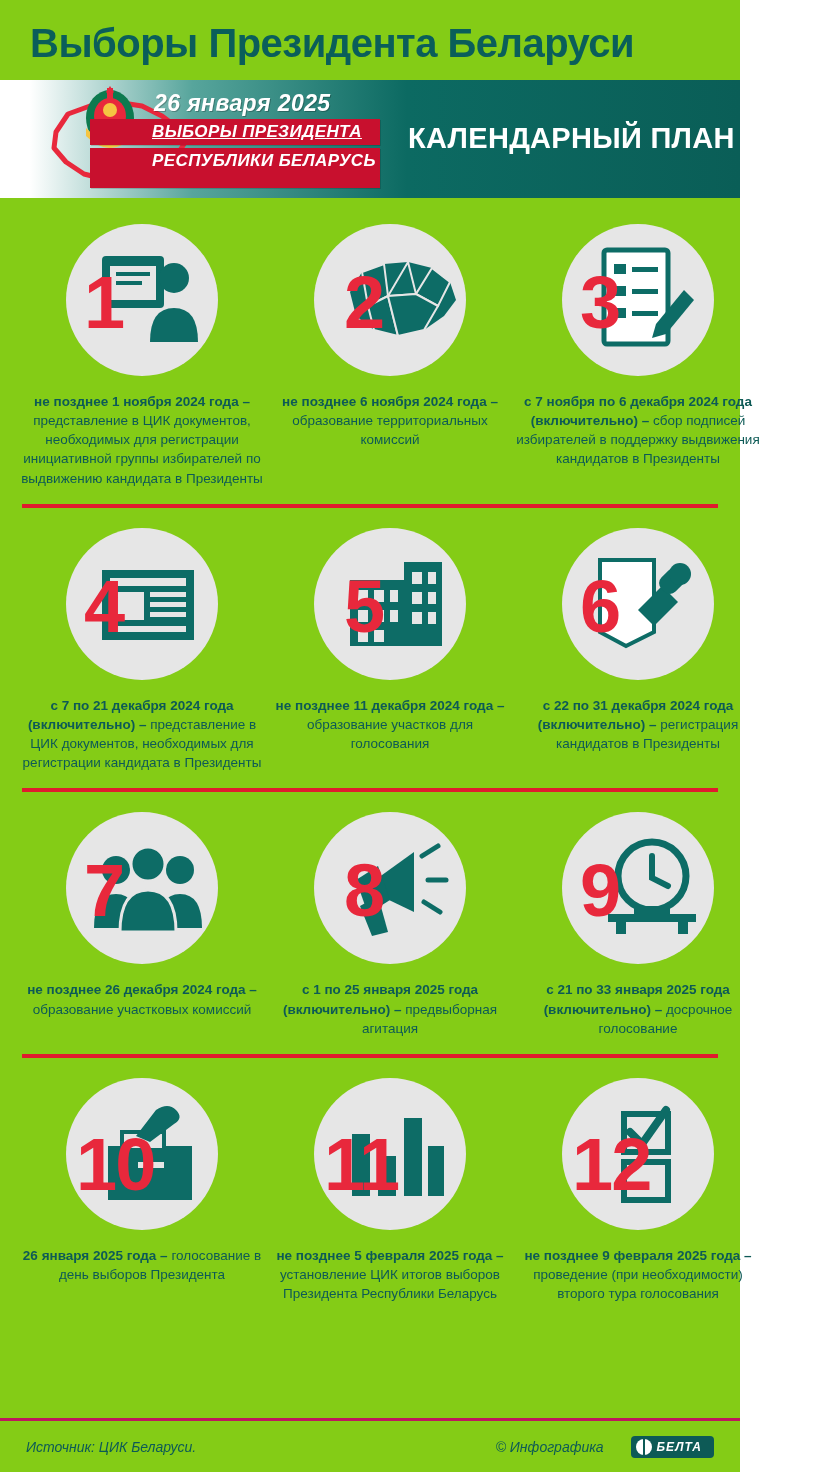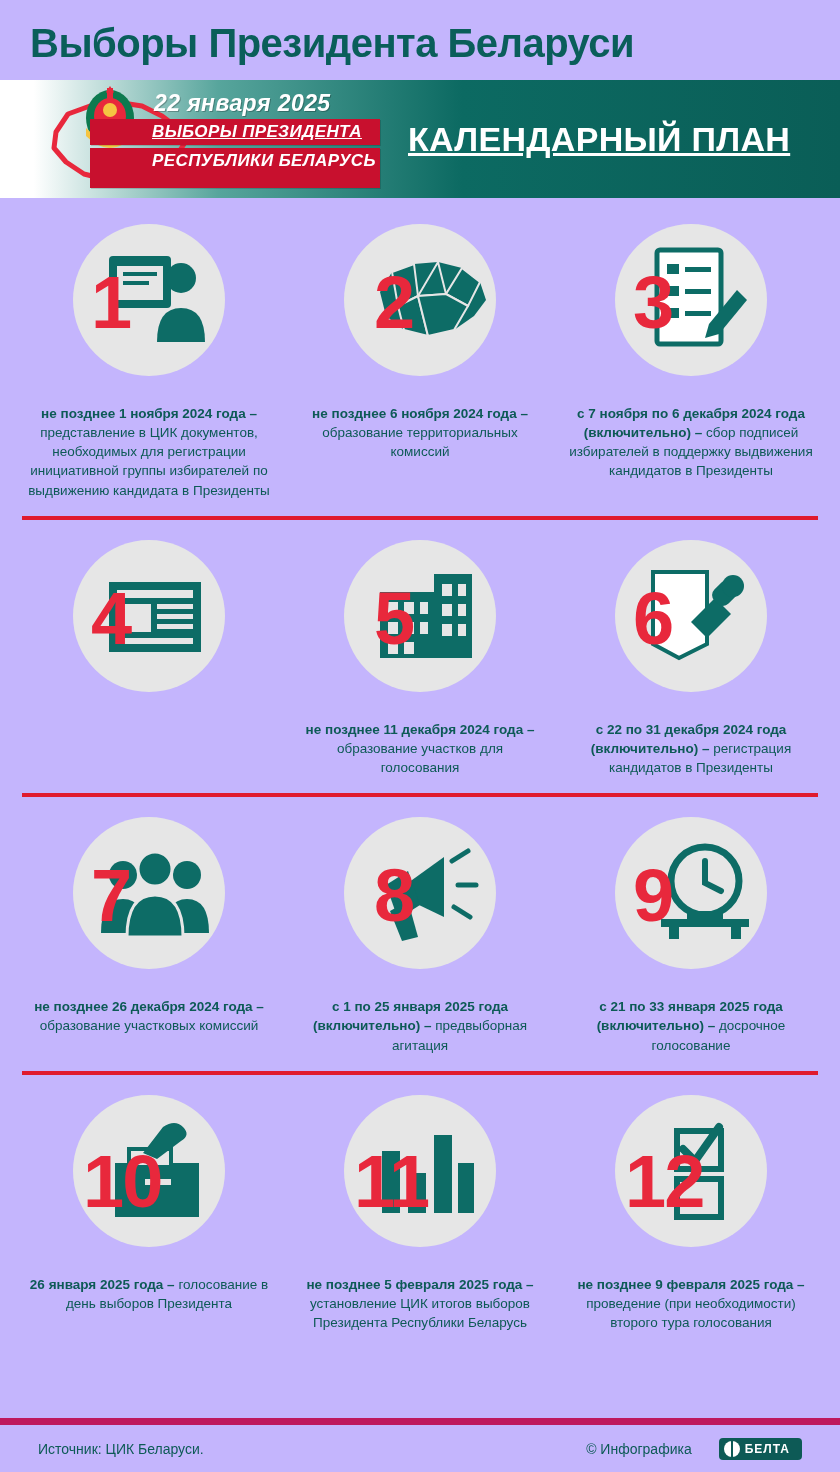--- a/index.html
+++ b/index.html
@@ -8,23 +8,23 @@
     background: #ffffff;
   }
   body {
     width: 840px; height: 1472px;
     font-family: "Liberation Sans", sans-serif;
     color: #0d5a56;
     overflow: hidden;
     position: relative;
   }
   .page {
-    width: 840px; height: 1472px;
-    position: relative;
-    background: #c4b5fd;
+    width: 740px; height: 1472px;
+    position: relative;
+    background: #84cc16;
   }
 
   
   .title {
     font-size: 40px;
     font-weight: bold;
     color: #0a5e5a;
     letter-spacing: -0.5px;
     padding: 22px 0 10px 30px;
     line-height: 1.05;
@@ -85,26 +85,25 @@
     margin-top: 3px;
     box-shadow: 1px 1px 0 rgba(0,0,0,.15);
   }
   .coat {
     position: absolute;
     left: 78px; top: 4px;
     width: 64px; height: 70px;
   }
   .header-title {
     color: #ffffff;
-    font-size: 34px;
+    font-size: 29px;
     font-weight: bold;
     line-height: 1.08;
     letter-spacing: 0.3px;
     padding-left: 8px;
-    text-decoration: underline;
   }
 
   
   .grid {
     padding: 26px 18px 0 18px;
   }
   .row {
     display: flex;
     align-items: flex-start;
     justify-content: space-between;
@@ -141,39 +140,40 @@
     z-index: 3;
   }
   .num.n-left  { left: 18px;  bottom: 36px; }
   .num.n-mid   { left: 30px;  bottom: 36px; }
   .num.wide    { left: 10px;  bottom: 28px; letter-spacing: -2px; }
   .icon-svg {
     position: absolute;
     z-index: 2;
   }
   .caption {
-    margin-top: 28px;
+    margin-top: 16px;
     font-size: 13.5px;
     line-height: 1.42;
     color: #0d5a56;
     font-weight: normal;
     width: 248px;
   }
   .caption b { font-weight: bold; }
 
   
   .footer {
     position: absolute;
     left: 0; right: 0; bottom: 0;
     height: 54px;
     display: flex;
     align-items: center;
     justify-content: space-between;
-    padding: 0 38px;
-    border-top: 7px solid #be185d;
+    padding: 0 26px;
+    border-top: 3px solid #be185d;
+    font-style: italic;
   }
   .source {
     font-size: 14px;
     color: #0d5a56;
   }
   .credit {
     display: flex;
     align-items: center;
     gap: 27px;
     font-size: 14px;
@@ -218,21 +218,21 @@
       </svg>
       <svg class="coat" viewBox="0 0 64 70">
         <ellipse cx="32" cy="34" rx="24" ry="28" fill="#0d7a4f"></ellipse>
         <ellipse cx="32" cy="32" rx="16" ry="18" fill="#e8283c"></ellipse>
         <circle cx="32" cy="26" r="7" fill="#f5c542"></circle>
         <rect x="29" y="4" width="6" height="12" fill="#e8283c"></rect>
         <path d="M32,2 L36,8 L32,12 L28,8 Z" fill="#e8283c"></path>
         <path d="M8,44 Q32,70 56,44 L56,52 Q32,76 8,52 Z" fill="#f5c542"></path>
       </svg>
       <div class="ribbon">
-        <div class="r-line r1">22 января 2025</div>
+        <div class="r-line r1">26 января 2025</div>
         <div class="r-line r2">ВЫБОРЫ ПРЕЗИДЕНТА</div>
         <div class="r-line r3">РЕСПУБЛИКИ БЕЛАРУСЬ</div>
       </div>
     </div>
     <div class="header-title">КАЛЕНДАРНЫЙ ПЛАН</div>
   </div>
 
   <div class="grid">
 
     <div class="row">
@@ -303,20 +303,24 @@
           <svg class="icon-svg" width="108" height="88" viewBox="0 0 108 88" style="left:32px;top:32px">
             <rect x="4" y="10" width="92" height="70" fill="#0d6c66"></rect>
             <rect x="12" y="18" width="76" height="8" fill="#e6e6e6"></rect>
             <rect x="12" y="32" width="34" height="28" fill="#e6e6e6"></rect>
             <rect x="52" y="32" width="36" height="5" fill="#e6e6e6"></rect>
             <rect x="52" y="42" width="36" height="5" fill="#e6e6e6"></rect>
             <rect x="52" y="52" width="36" height="5" fill="#e6e6e6"></rect>
             <rect x="12" y="66" width="76" height="6" fill="#e6e6e6"></rect>
           </svg>
           <span class="num n-left">4</span>
+        </div>
+        <div class="caption">
+          <b>с 7 по 21 декабря 2024 года (включительно) –</b> 
+          <span>представление в ЦИК документов, необходимых для регистрации кандидата в Президенты</span>
         </div>
       </div>
 
       <div class="cell">
         <div class="circle">
           <svg class="icon-svg" width="104" height="100" viewBox="0 0 104 100" style="left:30px;top:26px">
             <rect x="6" y="26" width="54" height="66" fill="#0d6c66"></rect>
             <rect x="60" y="8" width="38" height="84" fill="#0d6c66"></rect>
             <rect x="14" y="36" width="10" height="12" fill="#e6e6e6"></rect>
             <rect x="30" y="36" width="10" height="12" fill="#e6e6e6"></rect>

